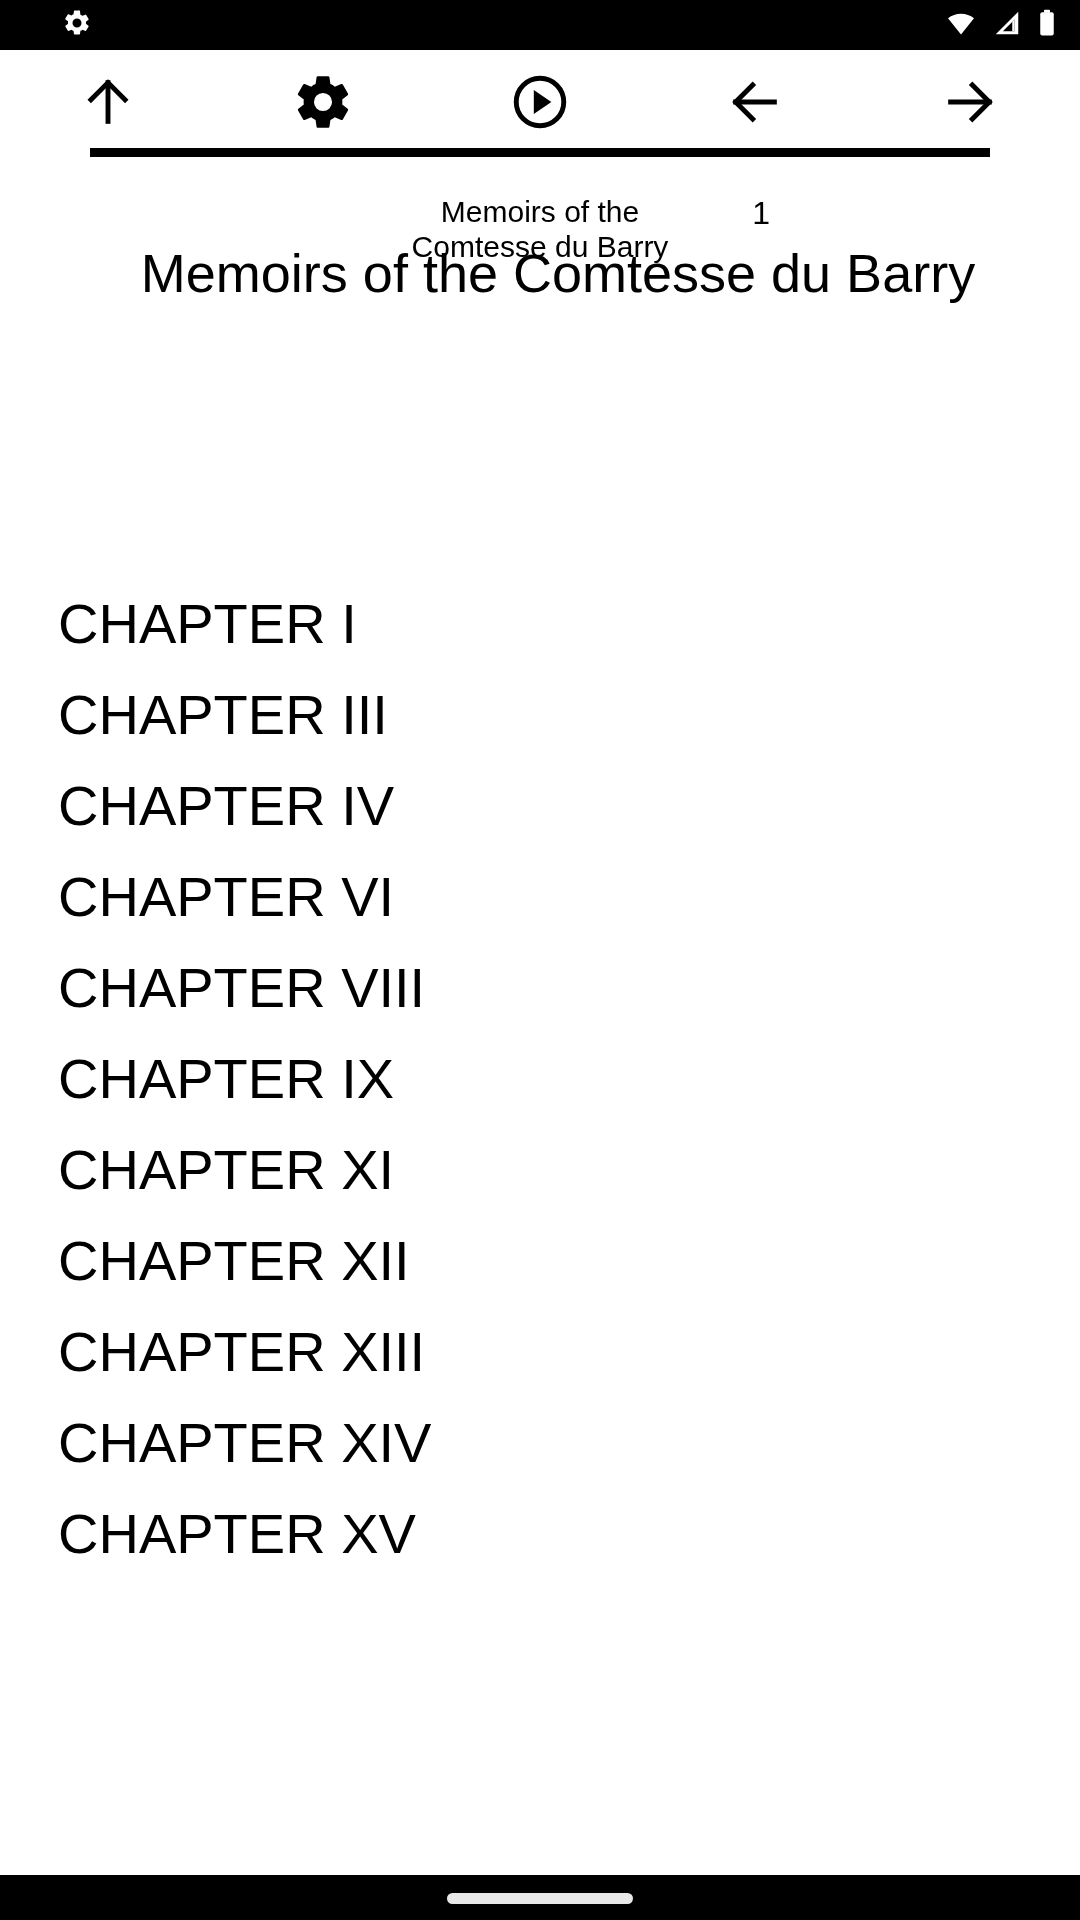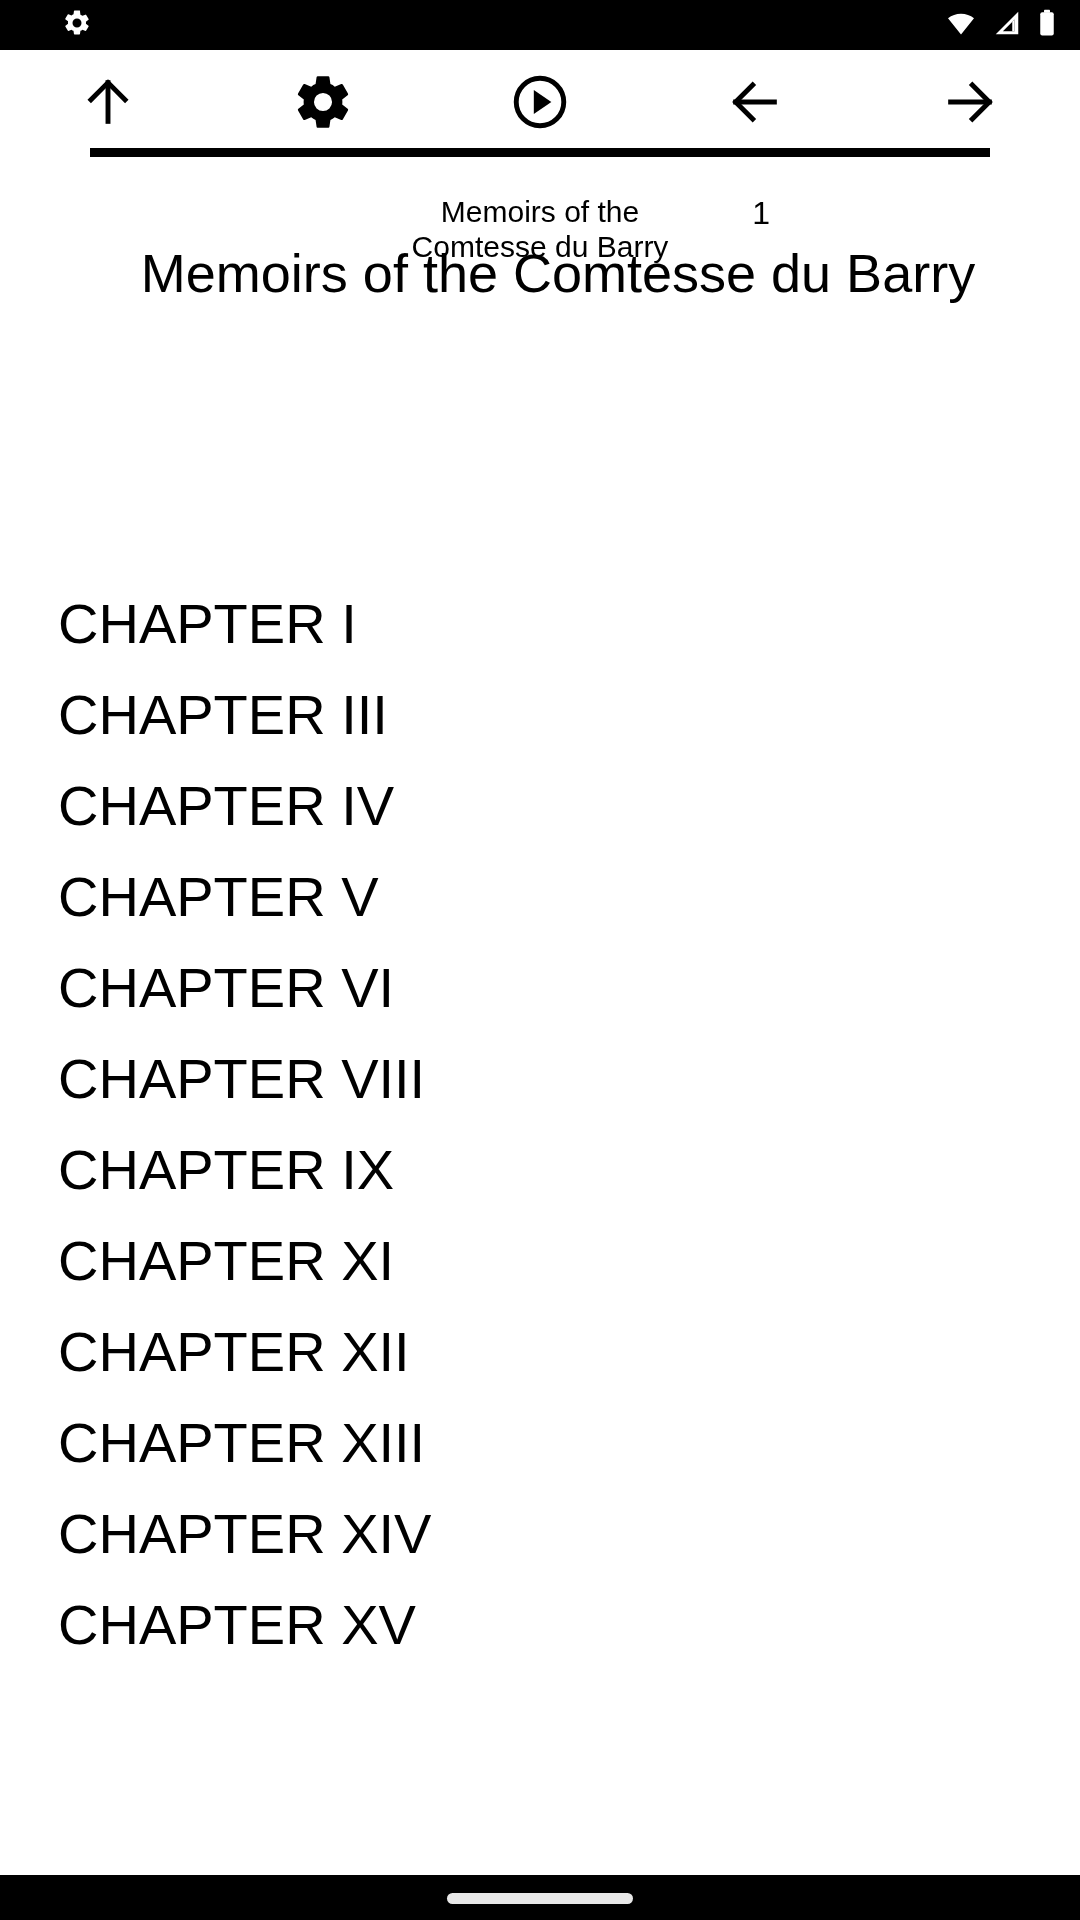--- a/index.html
+++ b/index.html
@@ -274,21 +274,20 @@
     </div>
     <div class="page-num">1</div>
     <div class="book-title">Memoirs of the Comtesse du Barry</div>
   </div>
   <div class="title-rule"></div>
 
   <div class="toc">
     <a class="toc-item">CHAPTER I</a>
     <a class="toc-item">CHAPTER III</a>
     <a class="toc-item">CHAPTER IV</a>
-    <a class="toc-item">CHAPTER V</a>
     <a class="toc-item">CHAPTER VI</a>
     <a class="toc-item">CHAPTER VIII</a>
     <a class="toc-item">CHAPTER IX</a>
     <a class="toc-item">CHAPTER XI</a>
     <a class="toc-item">CHAPTER XII</a>
     <a class="toc-item">CHAPTER XIII</a>
     <a class="toc-item">CHAPTER XIV</a>
     <a class="toc-item">CHAPTER XV</a>
   </div>
 

